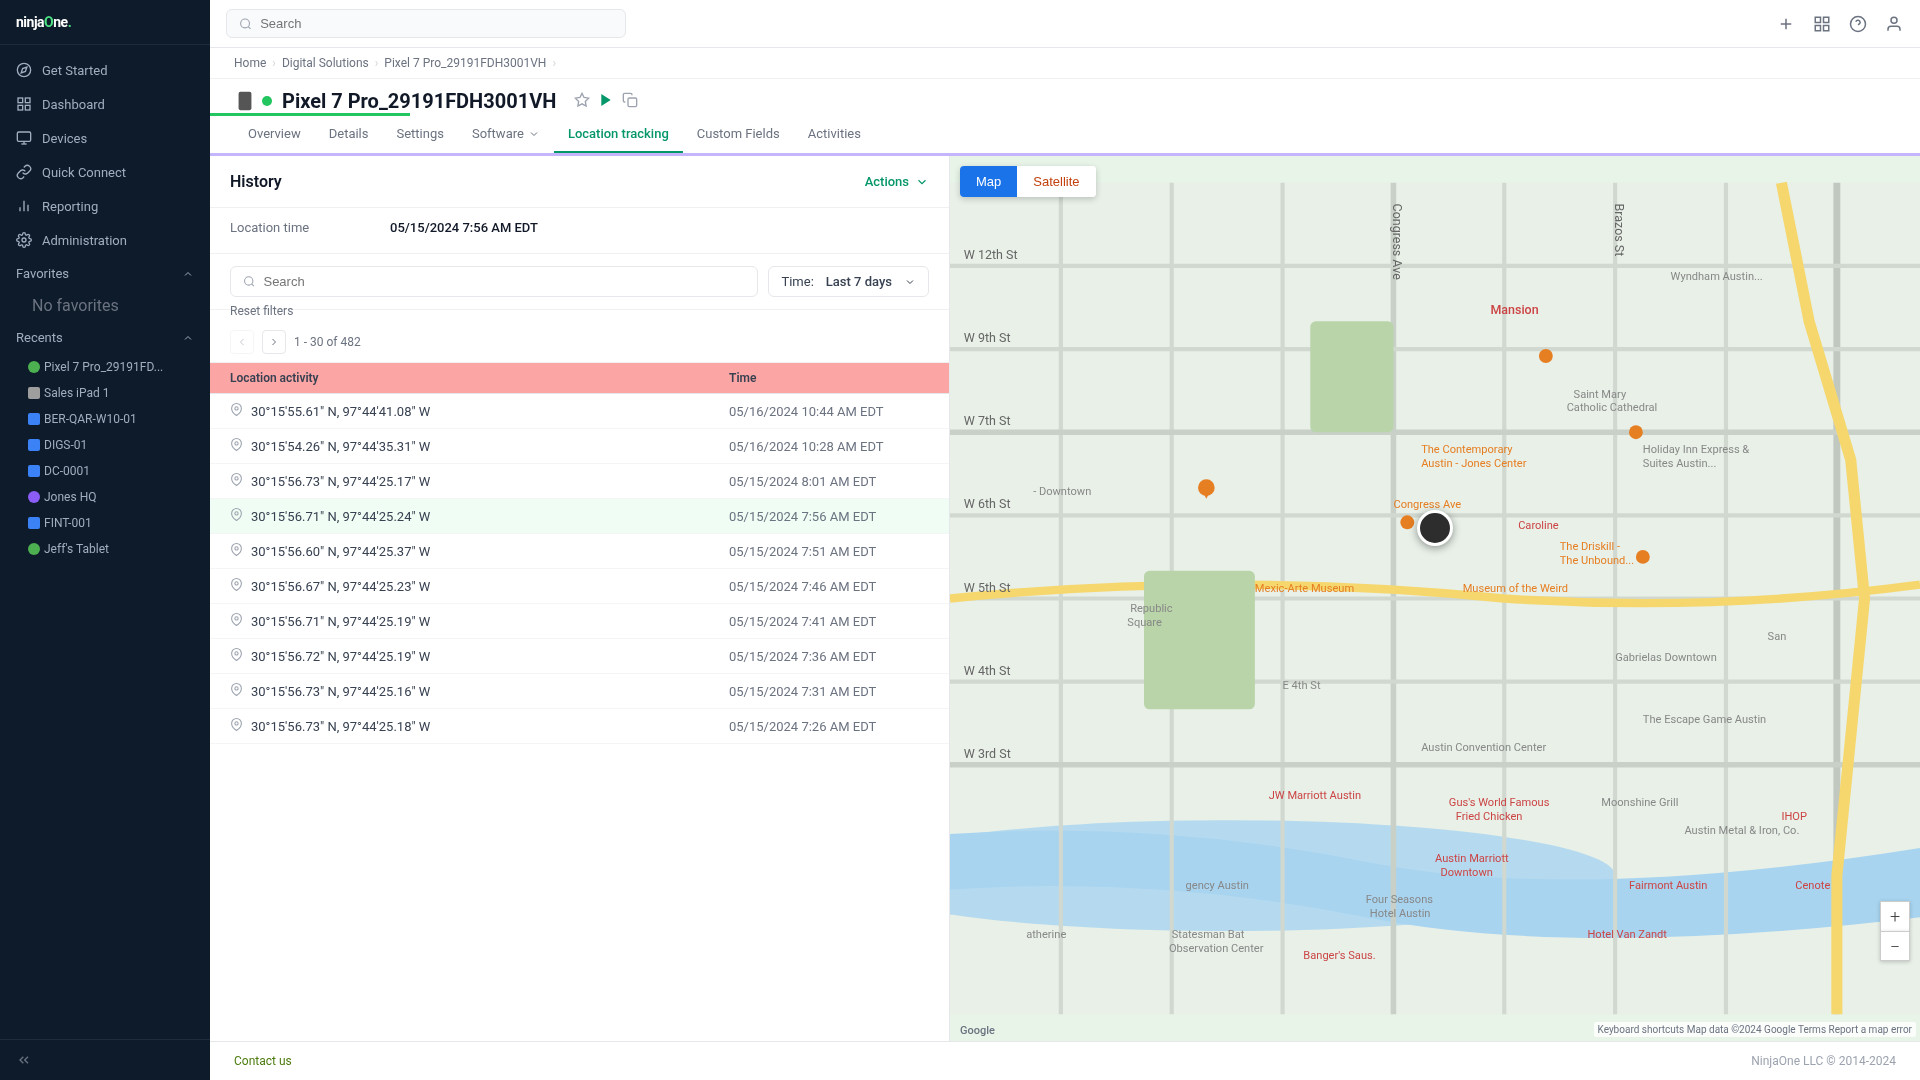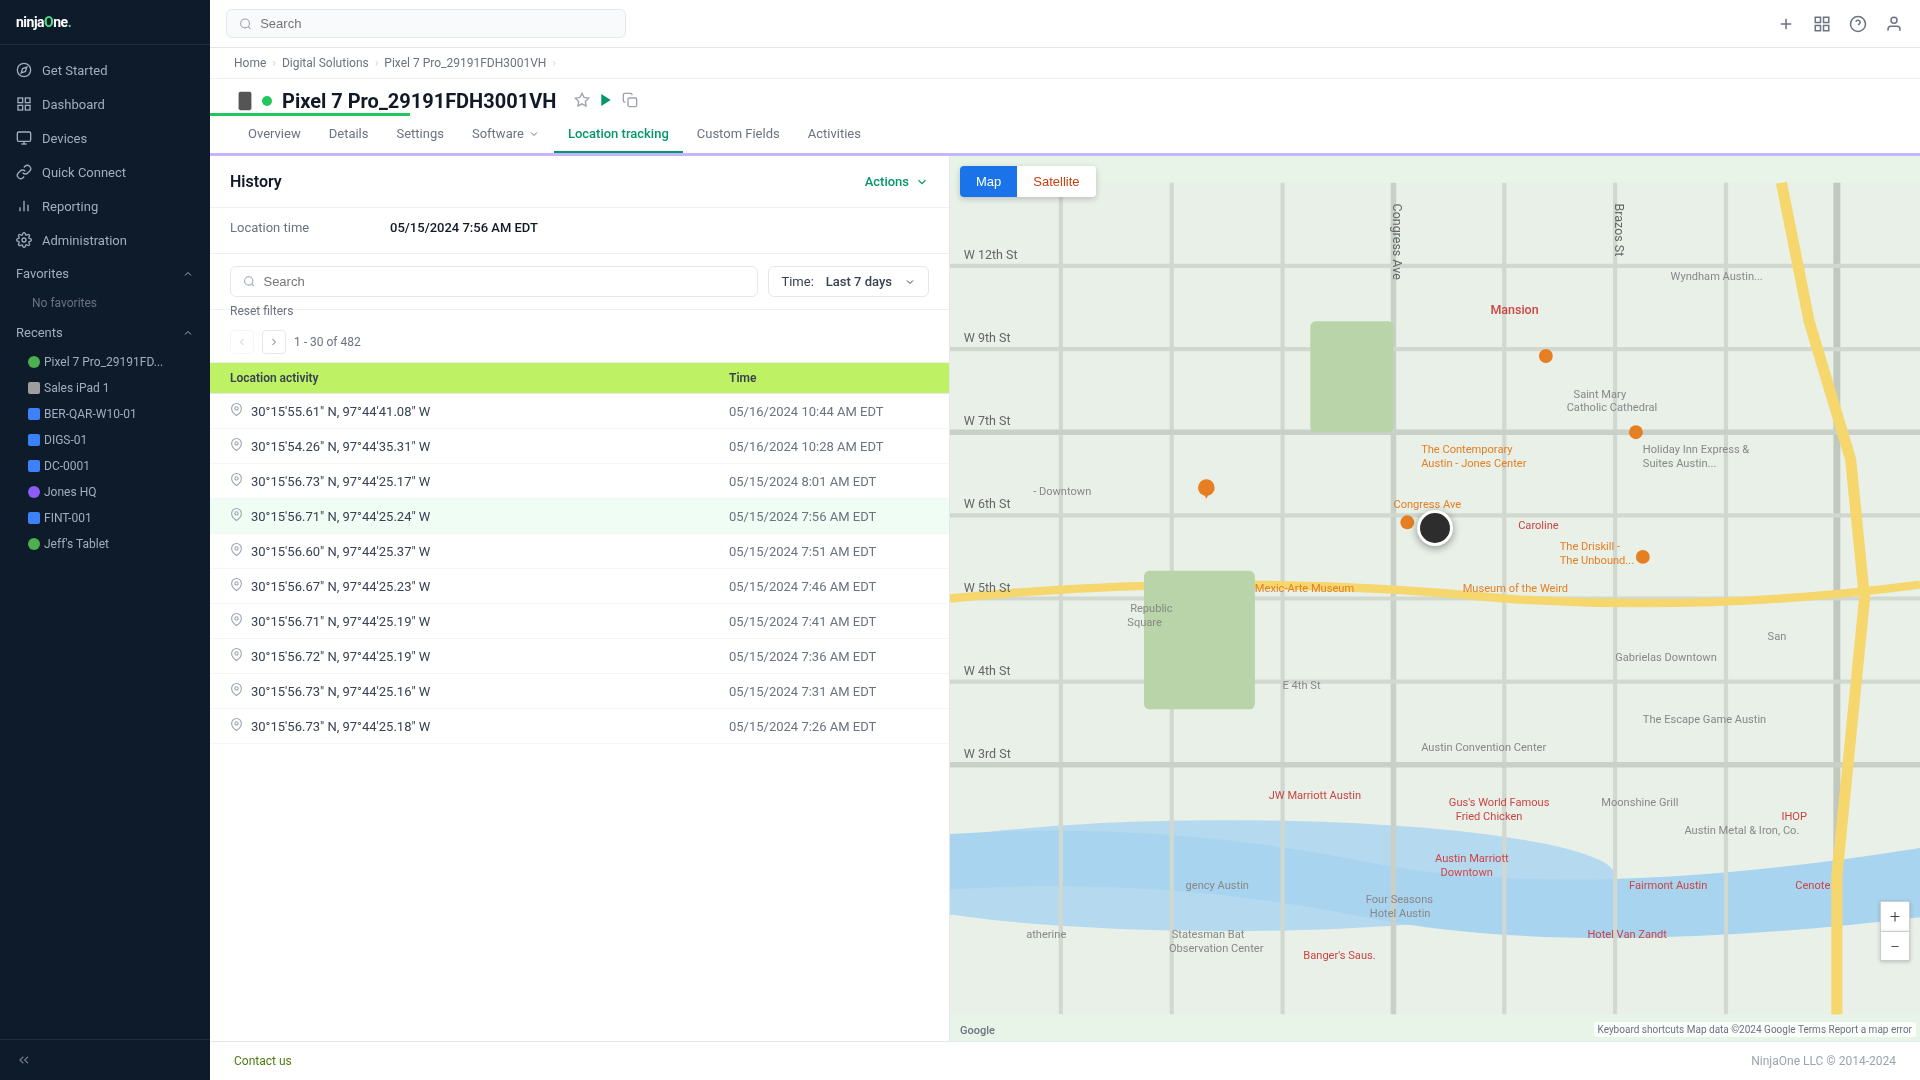--- a/index.html
+++ b/index.html
@@ -7,21 +7,21 @@
 
     
     .sidebar { width: 210px; min-width: 210px; background: #0d1b2a; color: #cdd5e0; display: flex; flex-direction: column; height: 100vh; overflow-y: auto; }
     .sidebar-logo { padding: 14px 16px; display: flex; align-items: center; border-bottom: 1px solid #1e2d3d; }
     .logo-text { color: white; font-size: 14px; font-weight: 700; letter-spacing: -0.5px; }
     .logo-text span { color: #4ade80; }
     .sidebar-nav { flex: 1; padding: 8px 0; }
     .nav-item { display: flex; align-items: center; gap: 10px; padding: 9px 16px; cursor: pointer; color: #a0aec0; font-size: 13px; transition: background 0.15s; }
     .nav-item svg { width: 16px; height: 16px; flex-shrink: 0; }
     .nav-section-header { display: flex; align-items: center; justify-content: space-between; padding: 9px 16px; cursor: pointer; color: #a0aec0; font-size: 13px; }
-    .no-favorites { padding: 6px 32px 6px 32px; color: #6b7280; font-size: 12px; }
+    .no-favorites { padding: 6px 32px 6px 32px; color: #6b7280; font-size: 16px; }
     .recents-item { display: flex; align-items: center; gap: 4px; padding: 6px 16px 6px 28px; cursor: pointer; color: #a0aec0; font-size: 12px; }
     .recents-icon { width: 12px; height: 12px; background: #4a5568; border-radius: 2px; flex-shrink: 0; }
     .recents-icon.android { background: #4caf50; border-radius: 50%; }
     .recents-icon.apple { background: #9e9e9e; border-radius: 2px; }
     .sidebar-footer { padding: 12px 16px; border-top: 1px solid #1e2d3d; }
     .collapse-btn { color: #6b7280; cursor: pointer; display: flex; align-items: center; }
 
     
     .main { flex: 1; display: flex; flex-direction: column; overflow: hidden; background: white; }
 
@@ -79,21 +79,21 @@
     .history-search { display: flex; align-items: center; gap: 8px; border: 1px solid #e5e7eb; border-radius: 6px; padding: 7px 12px; flex: 1; }
     .history-search input { border: none; outline: none; font-size: 13px; color: #374151; background: transparent; width: 100%; }
     .time-filter { display: flex; align-items: center; gap: 12px; border: 1px solid #e5e7eb; border-radius: 6px; padding: 7px 12px; cursor: pointer; font-size: 13px; color: #374151; white-space: nowrap; }
     .reset-link { font-size: 12px; color: #6b7280; padding: 0 20px; margin-top: -6px; margin-bottom: 4px; }
 
     
     .table-nav { display: flex; align-items: center; gap: 8px; padding: 8px 20px; font-size: 12px; color: #6b7280; border-bottom: 1px solid #f0f0f0; }
     .nav-arrow { cursor: pointer; width: 24px; height: 24px; display: flex; align-items: center; justify-content: center; border: 1px solid #e5e7eb; border-radius: 4px; color: #6b7280; }
     .nav-arrow.disabled { opacity: 0.4; cursor: default; }
     .location-table { flex: 1; overflow-y: auto; }
-    .table-head { display: flex; padding: 8px 20px; background: #bef264; border-bottom: 1px solid #e5e7eb; }
+    .table-head { display: flex; padding: 8px 20px; background: #fca5a5; border-bottom: 1px solid #e5e7eb; }
     .col-location { flex: 1; font-weight: 600; font-size: 12px; color: #374151; }
     .col-time { width: 200px; font-weight: 600; font-size: 12px; color: #374151; }
     .table-row-item { display: flex; align-items: center; padding: 9px 20px; border-bottom: 1px solid #f5f5f5; cursor: pointer; }
     .table-row-item.selected { background: #f0fdf4; }
     .loc-icon { color: #9ca3af; margin-right: 8px; flex-shrink: 0; }
     .loc-coord { flex: 1; font-size: 13px; color: #374151; }
     .loc-time { width: 200px; font-size: 13px; color: #6b7280; }
 
     
     .map-panel { flex: 1; position: relative; overflow: hidden; }

